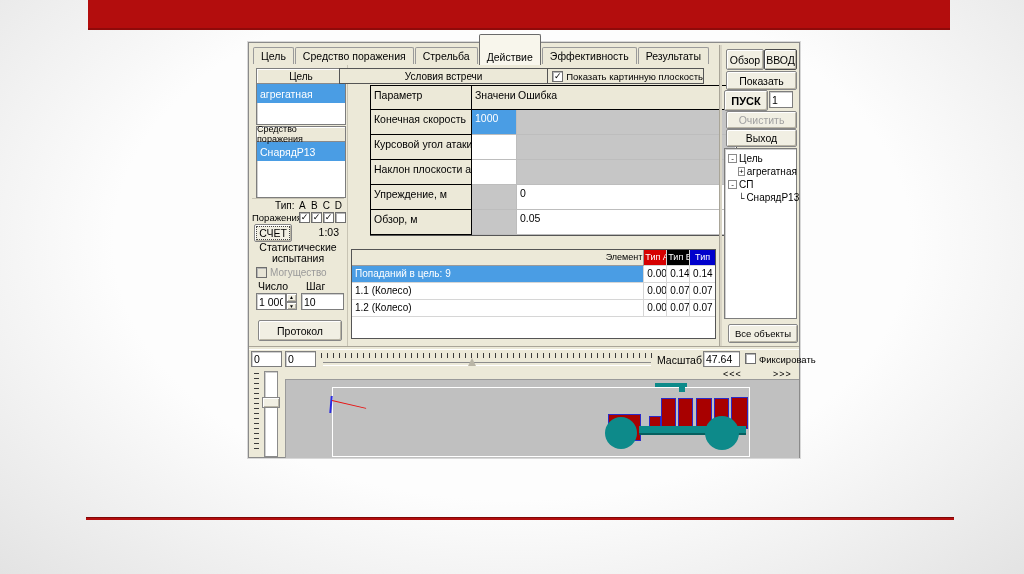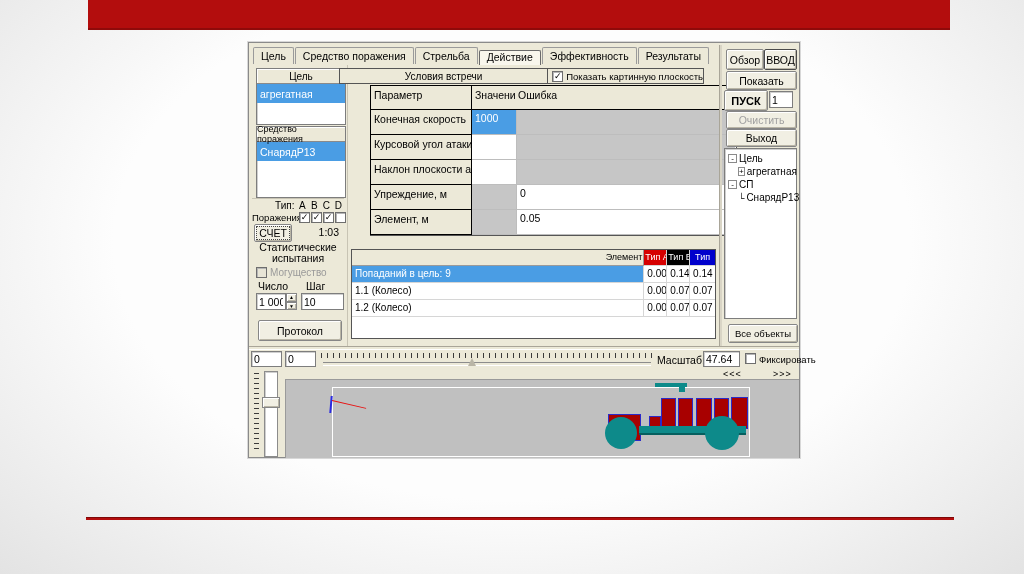--- a/index.html
+++ b/index.html
@@ -9,21 +9,21 @@
   .stage{position:relative;width:1024px;height:574px;}
   .redbar{left:88px;top:0;width:862px;height:28px;background:#b30d0d;border-bottom:2px solid #8f0a0a;}
   .redline{left:86px;top:517px;width:868px;height:2px;background:#b30d0d;border-top:1px solid #7d0808;}
   
   .app{left:248px;top:42px;width:550px;height:414px;background:#ece9d8;border:1px solid #8a8a8a;
        box-shadow:0 0 0 1px #d8d8d8;font-size:10.5px;color:#000;}
   
   .tabs{left:4px;top:3px;height:18px;display:flex;align-items:flex-end;}
   .tab{padding:2px 7px 2px 7px;border:1px solid #9a9a9a;border-bottom:none;background:#ece9d8;
        border-radius:2px 2px 0 0;margin-right:1px;font-size:10.5px;white-space:nowrap;cursor:default;}
-  .tab.active{background:#f8f6ec;padding-top:0;position:relative;top:1px;border-color:#6a6a6a;}
+  .tab.active{background:#f8f6ec;padding-top:16px;position:relative;top:1px;border-color:#6a6a6a;}
   .panelline{background:#c8c4b4;}
   
   .btn{background:#f1efe3;border:1px solid #868686;border-radius:2px;display:flex;align-items:center;
        justify-content:center;font-size:10.5px;box-shadow:inset 1px 1px 0 #fff, inset -1px -1px 0 #b9b5a6;
        white-space:nowrap;cursor:default;}
   .btn.disabled{color:#a0a0a0;}
   .input{background:#fff;border:1px solid #7d7d7d;box-shadow:inset 1px 1px 0 #cfcfcf;font-family:"Liberation Sans",sans-serif;
        font-size:10.5px;padding:0 2px;box-sizing:border-box;}
   .cb{width:11px;height:11px;background:#fff;border:1px solid #6e6e6e;box-shadow:inset 1px 1px 0 #b5b5b5;
       display:flex;align-items:center;justify-content:center;font-size:9px;line-height:9px;box-sizing:border-box;}
@@ -177,21 +177,21 @@
         <div class="pc hd w1">Наклон плоскости атаки,</div>
         <div class="pc w2"></div>
         <div class="pc w3 gray"></div>
       </div>
       <div class="prow" style="height:25px;">
         <div class="pc hd w1">Упреждение, м</div>
         <div class="pc w2 gray"></div>
         <div class="pc w3">0</div>
       </div>
       <div class="prow" style="height:25px;">
-        <div class="pc hd w1">Элемент, м</div>
+        <div class="pc hd w1">Обзор, м</div>
         <div class="pc w2 gray"></div>
         <div class="pc w3">0.05</div>
       </div>
     </div>
 
     <div class="a rtable" style="left:102px;top:206px;width:365px;height:90px;box-sizing:border-box;">
       <div class="rrow" style="height:16px;">
         <div class="rc rw1 rhd hd-el" style="text-align:right;">Элемент</div>
         <div class="rc rw2 rhd hd-a">Тип A</div>
         <div class="rc rw3 rhd hd-b">Тип B</div>

